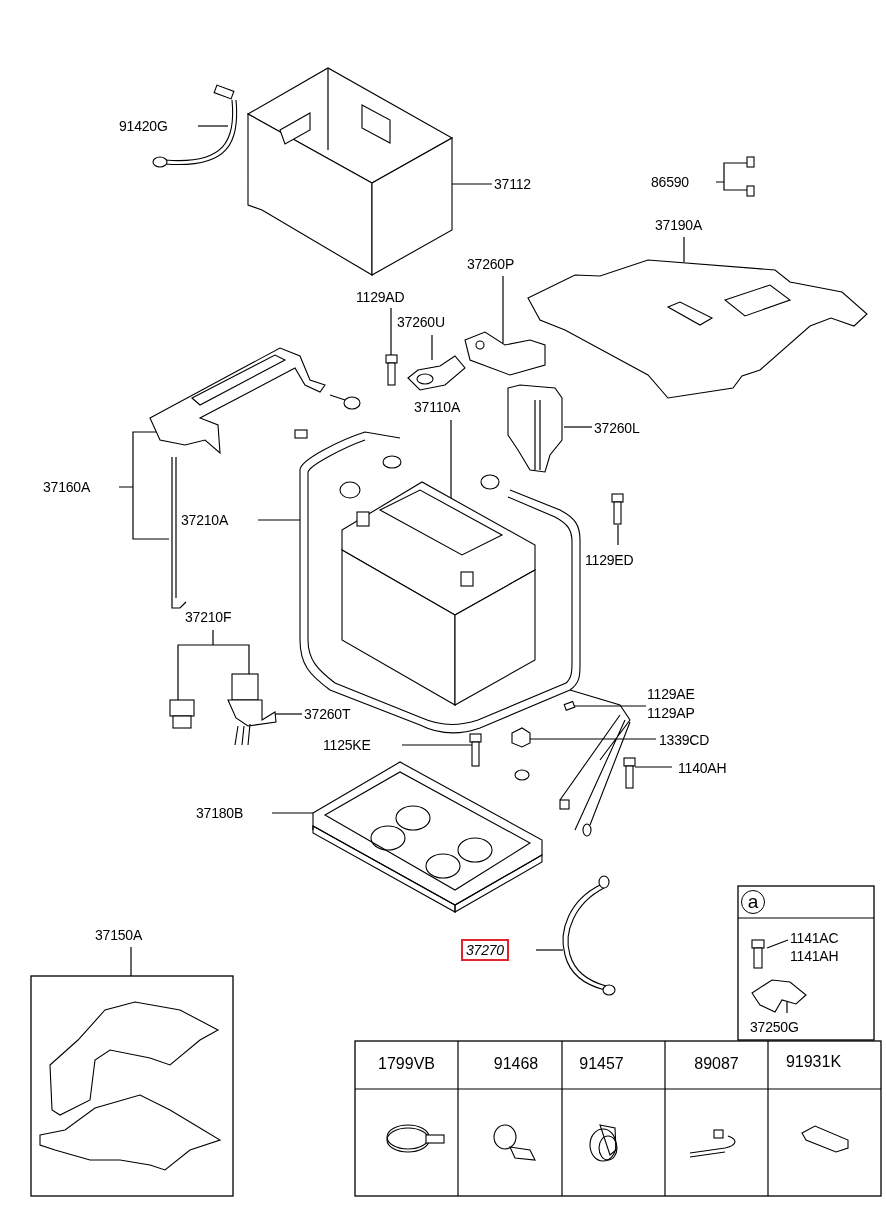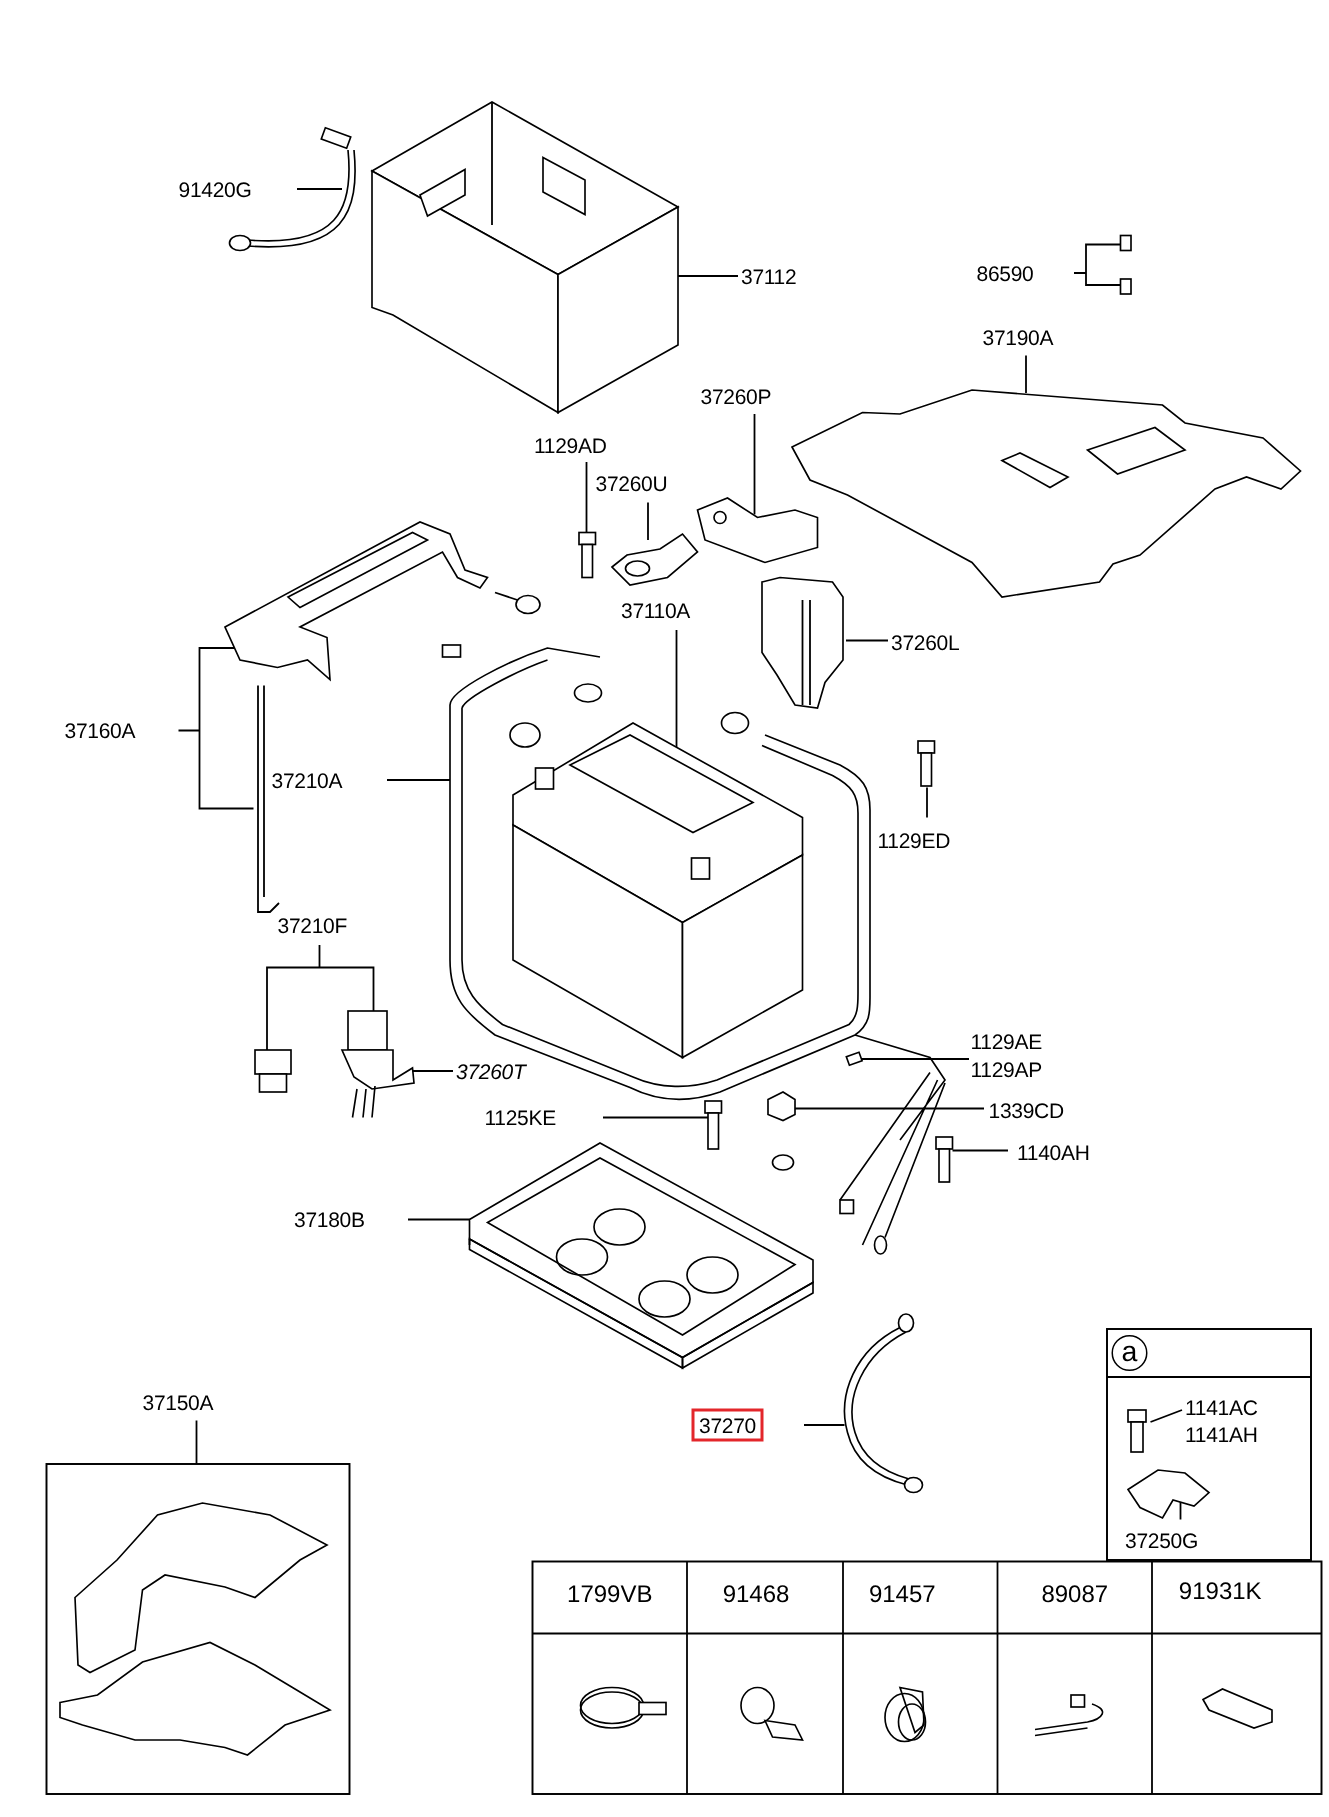--- a/index.html
+++ b/index.html
@@ -1,20 +1,20 @@
 <!DOCTYPE html>
 <html><head>
 <meta charset="utf-8">
 <style>
   html, body { margin: 0; padding: 0; background: #ffffff; }
   body { width: 886px; height: 1211px; position: relative; overflow: hidden;
          font-family: "Liberation Sans", sans-serif; color: #000; }
   #diagram { position: absolute; left: 0; top: 0; width: 886px; height: 1211px; }
   .lbl { position: absolute; font-size: 14px; line-height: 20px; white-space: nowrap; letter-spacing: -0.2px; cursor: pointer; }
-  .lbl.hl { border: 2px solid #0f172a; padding: 0 3px; line-height: 18px; }
+  .lbl.hl { border: 2px solid #0f172a; padding: 0 3px; line-height: 18px; font-style: italic; }
   svg .ln { stroke: #000; stroke-width: 1.2; fill: none; }
   svg .pt { stroke: #000; stroke-width: 1.1; fill: #fff; }
   svg .pt2 { stroke: #000; stroke-width: 1.1; fill: none; }
   svg .box { stroke: #000; stroke-width: 1.3; fill: none; }
   .cellhdr { position: absolute; font-size: 16px; text-align: center; }
   .circle-a { position: absolute; width: 24px; height: 24px; border: 1.5px solid #000; border-radius: 50%;
               font-size: 19px; line-height: 22px; text-align: center; box-sizing: border-box; }
 </style>
 </head>
 <body>
@@ -220,32 +220,32 @@
 <div class="lbl" style="left:655px;top:215px;">37190A</div>
 <div class="lbl" style="left:467px;top:254px;">37260P</div>
 <div class="lbl" style="left:356px;top:287px;">1129AD</div>
 <div class="lbl" style="left:397px;top:312px;">37260U</div>
 <div class="lbl" style="left:414px;top:397px;">37110A</div>
 <div class="lbl" style="left:594px;top:418px;">37260L</div>
 <div class="lbl" style="left:43px;top:477px;">37160A</div>
 <div class="lbl" style="left:181px;top:510px;">37210A</div>
 <div class="lbl" style="left:585px;top:550px;">1129ED</div>
 <div class="lbl" style="left:185px;top:607px;">37210F</div>
-<div class="lbl" style="left:304px;top:704px;font-style:italic;">37260T</div>
+<div class="lbl" style="left:304px;top:704px;">37260T</div>
 <div class="lbl" style="left:647px;top:684px;">1129AE</div>
 <div class="lbl" style="left:647px;top:703px;">1129AP</div>
 <div class="lbl" style="left:323px;top:735px;">1125KE</div>
 <div class="lbl" style="left:659px;top:730px;">1339CD</div>
 <div class="lbl" style="left:678px;top:758px;">1140AH</div>
 <div class="lbl" style="left:196px;top:803px;">37180B</div>
 <div class="lbl" style="left:95px;top:925px;">37150A</div>
 <div class="lbl hl" style="left: 461px; top: 939px; border-color: rgb(227, 38, 43);">37270</div>
 
 <div class="circle-a" style="left:741px;top:890px;">a</div>
 <div class="lbl" style="left:790px;top:928px;">1141AC</div>
 <div class="lbl" style="left:790px;top:946px;">1141AH</div>
 <div class="lbl" style="left:750px;top:1017px;">37250G</div>
 
 <div class="cellhdr" style="left:355px;top:1055px;width:103px;">1799VB</div>
-<div class="cellhdr" style="left:446px;top:1055px;width:116px;">91468</div>
+<div class="cellhdr" style="left:458px;top:1055px;width:116px;">91468</div>
 <div class="cellhdr" style="left:562px;top:1055px;width:79px;">91457</div>
 <div class="cellhdr" style="left:665px;top:1055px;width:103px;">89087</div>
 <div class="cellhdr" style="left:768px;top:1053px;width:91px;">91931K</div>
 
 </body></html>

